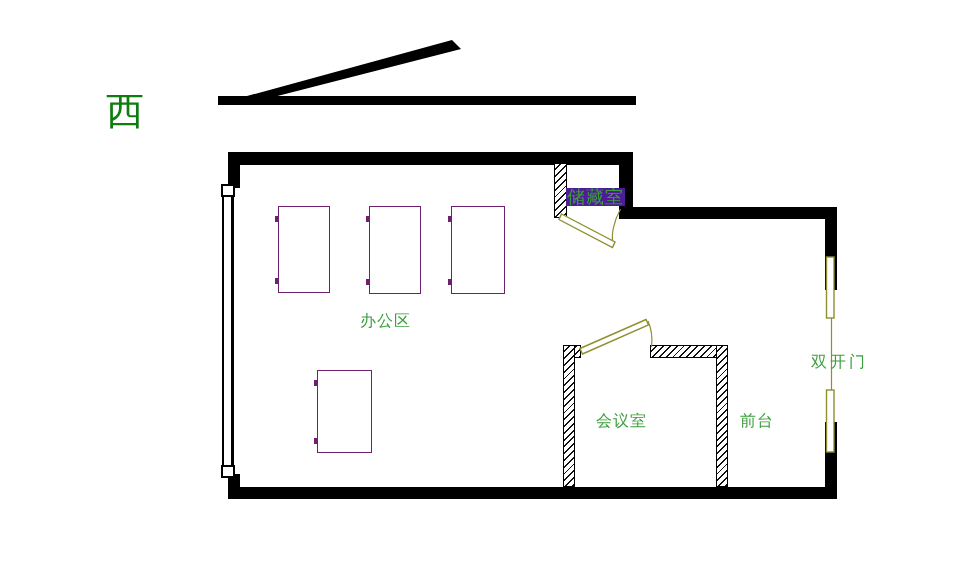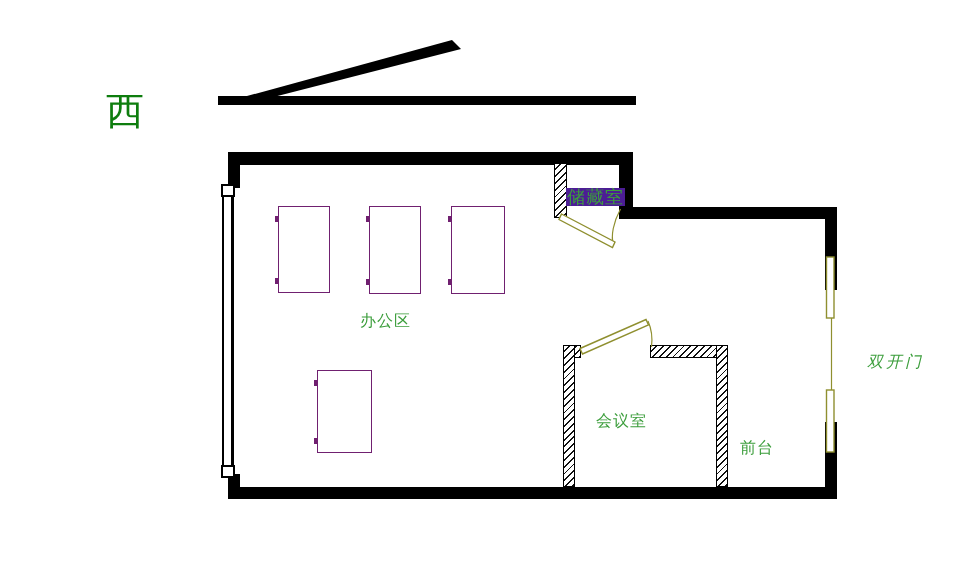--- a/index.html
+++ b/index.html
@@ -99,16 +99,16 @@
     <path class="door-leaf" d="M 580 348.5 L 646 319.5 L 648.5 325 L 582.5 354 Z"></path>
 
     <rect class="door-leaf" x="826.5" y="257" width="7.5" height="61"></rect>
     <line class="door-arc" x1="831.5" y1="318" x2="831.5" y2="390"></line>
     <rect class="door-leaf" x="826.5" y="390" width="7.5" height="62"></rect>
   </svg>
 
   <div class="room-label" style="left:566px;top:188px;font-size:18px;background:#4c1d95;padding:0 1px;">储藏室</div>
   <div class="room-label" style="left:360px;top:313px;">办公区</div>
   <div class="room-label" style="left:596px;top:413px;">会议室</div>
-  <div class="room-label" style="left:740px;top:413px;margin-top:27px;">前台</div>
-  <div class="room-label" style="left:867px;top:354px;letter-spacing:3px;font-style:italic;">双开门</div>
+  <div class="room-label" style="left:740px;top:413px;">前台</div>
+  <div class="room-label" style="left:811px;top:354px;letter-spacing:3px;">双开门</div>
 
 </div>
 
 </body></html>

